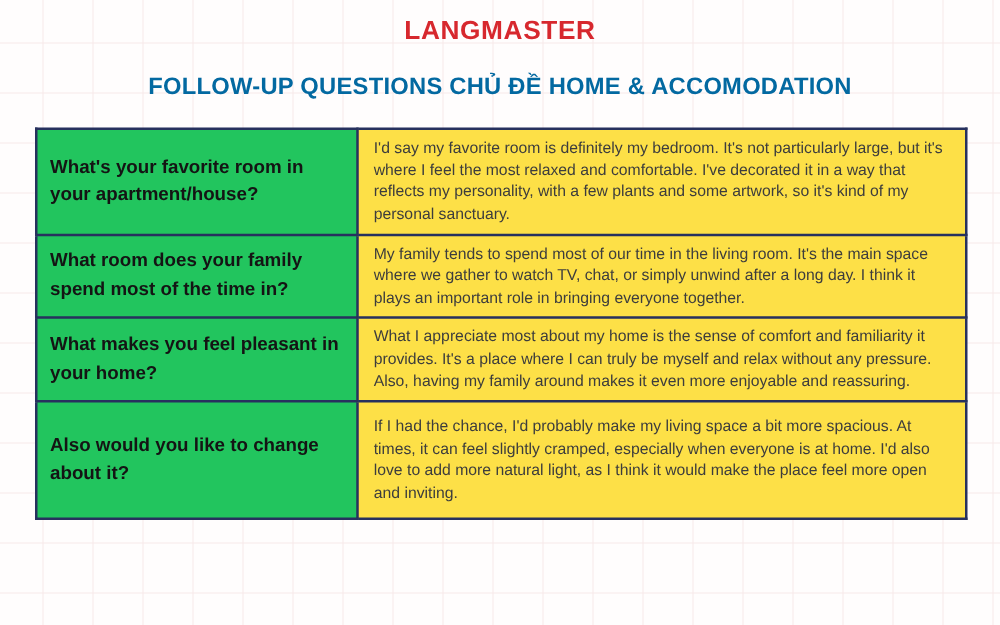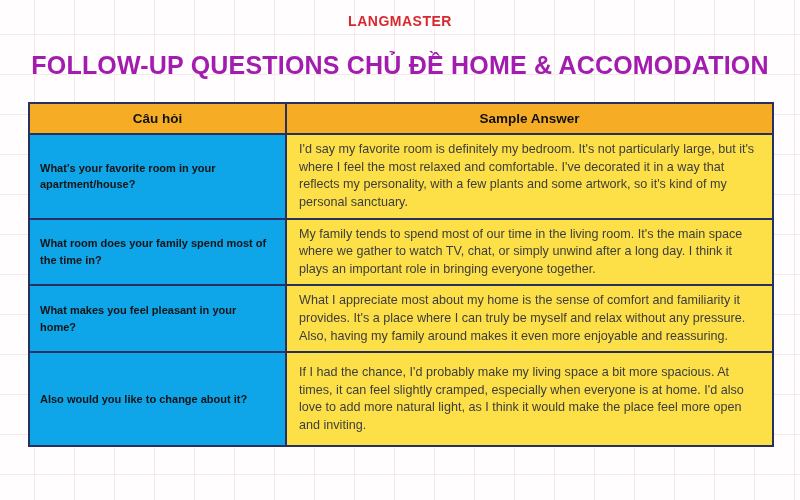--- a/index.html
+++ b/index.html
@@ -10,32 +10,32 @@
     background-color: #fffdfd;
     background-image:
       linear-gradient(#f6e8e8 1px, transparent 1px),
       linear-gradient(90deg, #f6e8e8 1px, transparent 1px);
     background-size: 40px 40px;
     background-position: -6px -6px;
   }
   .logo {
     text-align: center;
     padding-top: 13px;
-    font-size: 14px;
+    font-size: 21px;
     font-weight: 800;
     letter-spacing: 0.5px;
     color: #d7282e;
   }
   .title {
     text-align: center;
     margin-top: 22px;
-    font-size: 25px;
+    font-size: 19px;
     font-weight: 800;
     letter-spacing: 0.2px;
-    color: #a21caf;
+    color: #0369a1;
   }
   table.qa {
     position: absolute;
     left: 28px; top: 102px;
     width: 744px;
     border-collapse: collapse;
     table-layout: fixed;
   }
   table.qa td, table.qa th {
     border: 2px solid #27315e;
@@ -45,23 +45,23 @@
   col.a-col { width: 487px; }
   th.hdr {
     background: #f6ad25;
     color: #111111;
     font-size: 13.5px;
     font-weight: bold;
     text-align: center;
     height: 31px;
   }
   td.q-cell {
-    background: #0ea5e9;
+    background: #22c55e;
     color: #141414;
-    font-size: 11px;
+    font-size: 15px;
     font-weight: bold;
     line-height: 1.5;
     padding: 4px 10px 4px 10px;
   }
   td.a-cell {
     background: #fde047;
     color: #3d3d3d;
     font-size: 12.6px;
     line-height: 1.4;
     padding: 6px 10px 6px 12px;
@@ -77,24 +77,20 @@
 
 <div class="logo">LANGMASTER</div>
 <div class="title">FOLLOW-UP QUESTIONS CHỦ ĐỀ HOME &amp; ACCOMODATION</div>
 
 <table class="qa">
   <colgroup>
       <col class="q-col">
       <col class="a-col">
     </colgroup>
   <tbody>
-      <tr>
-    <th class="hdr">Câu hỏi</th>
-    <th class="hdr">Sample Answer</th>
-  </tr>
   <tr class="r1">
     <td class="q-cell">What's your favorite room in your apartment/house?</td>
     <td class="a-cell">I'd say my favorite room is definitely my bedroom. It's not particularly large, but it's where I feel the most relaxed and comfortable. I've decorated it in a way that reflects my personality, with a few plants and some artwork, so it's kind of my personal sanctuary.</td>
   </tr>
   <tr class="r2">
     <td class="q-cell">What room does your family spend most of the time in?</td>
     <td class="a-cell">My family tends to spend most of our time in the living room. It's the main space where we gather to watch TV, chat, or simply unwind after a long day. I think it plays an important role in bringing everyone together.</td>
   </tr>
   <tr class="r4">
     <td class="q-cell">What makes you feel pleasant in your home?</td>

